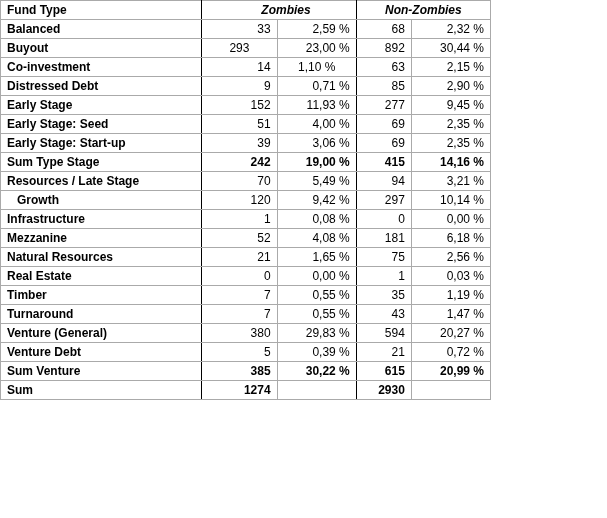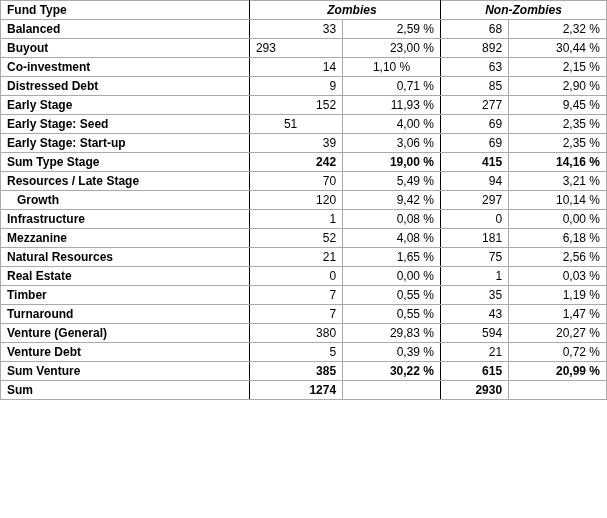--- a/index.html
+++ b/index.html
@@ -3,21 +3,21 @@
   <meta charset="utf-8">
   <style>
     * { margin: 0; padding: 0; box-sizing: border-box; }
     body {
       font-family: Arial, sans-serif;
       font-size: 12px;
       background: #fff;
       width: 607px;
     }
     .table-container {
-      width: 607px;
+      width: 491px;
       overflow: hidden;
     }
     table {
       width: 100%;
       border-collapse: collapse;
       border: 1.5px solid #000;
     }
     th, td {
       border: 1px solid #aaa;
       padding: 2px 6px;
@@ -66,21 +66,21 @@
     <tbody id="table-body">
     <tr>
           <td style="border-right: 1.5px solid rgb(0, 0, 0); text-align: left; font-weight: bold; margin-top: 20px;">Balanced</td>
           <td style="text-align: right;">33</td>
           <td style="text-align: right; border-right: 1.5px solid rgb(0, 0, 0);">2,59 %</td>
           <td style="text-align: right;">68</td>
           <td style="text-align: right;">2,32 %</td>
         </tr>
         <tr>
           <td style="border-right: 1.5px solid rgb(0, 0, 0); text-align: left; font-weight: bold;">Buyout</td>
-          <td style="text-align: left;">293</td>
+          <td style="text-align: center;">293</td>
           <td style="text-align: right; border-right: 1.5px solid rgb(0, 0, 0);">23,00 %</td>
           <td style="text-align: right;">892</td>
           <td style="text-align: right;">30,44 %</td>
         </tr>
         <tr>
           <td style="border-right: 1.5px solid rgb(0, 0, 0); text-align: left; font-weight: bold;">Co-investment</td>
           <td style="text-align: right;">14</td>
           <td style="text-align: center; border-right: 1.5px solid rgb(0, 0, 0);">1,10 %</td>
           <td style="text-align: right;">63</td>
           <td style="text-align: right;">2,15 %</td>
@@ -94,21 +94,21 @@
         </tr>
         <tr>
           <td style="border-right: 1.5px solid rgb(0, 0, 0); text-align: left; font-weight: bold;">Early Stage</td>
           <td style="text-align: right;">152</td>
           <td style="text-align: right; border-right: 1.5px solid rgb(0, 0, 0);">11,93 %</td>
           <td style="text-align: right;">277</td>
           <td style="text-align: right;">9,45 %</td>
         </tr>
         <tr>
           <td style="border-right: 1.5px solid rgb(0, 0, 0); text-align: left; font-weight: bold;">Early Stage: Seed</td>
-          <td style="text-align: left; padding-left: 34px;">51</td>
+          <td style="text-align: right; padding-left: 34px;">51</td>
           <td style="text-align: right; border-right: 1.5px solid rgb(0, 0, 0);">4,00 %</td>
           <td style="text-align: right;">69</td>
           <td style="text-align: right;">2,35 %</td>
         </tr>
         <tr>
           <td style="border-right: 1.5px solid rgb(0, 0, 0); text-align: left; font-weight: bold;">Early Stage: Start-up</td>
           <td style="text-align: right;">39</td>
           <td style="text-align: right; border-right: 1.5px solid rgb(0, 0, 0);">3,06 %</td>
           <td style="text-align: right;">69</td>
           <td style="text-align: right;">2,35 %</td>

